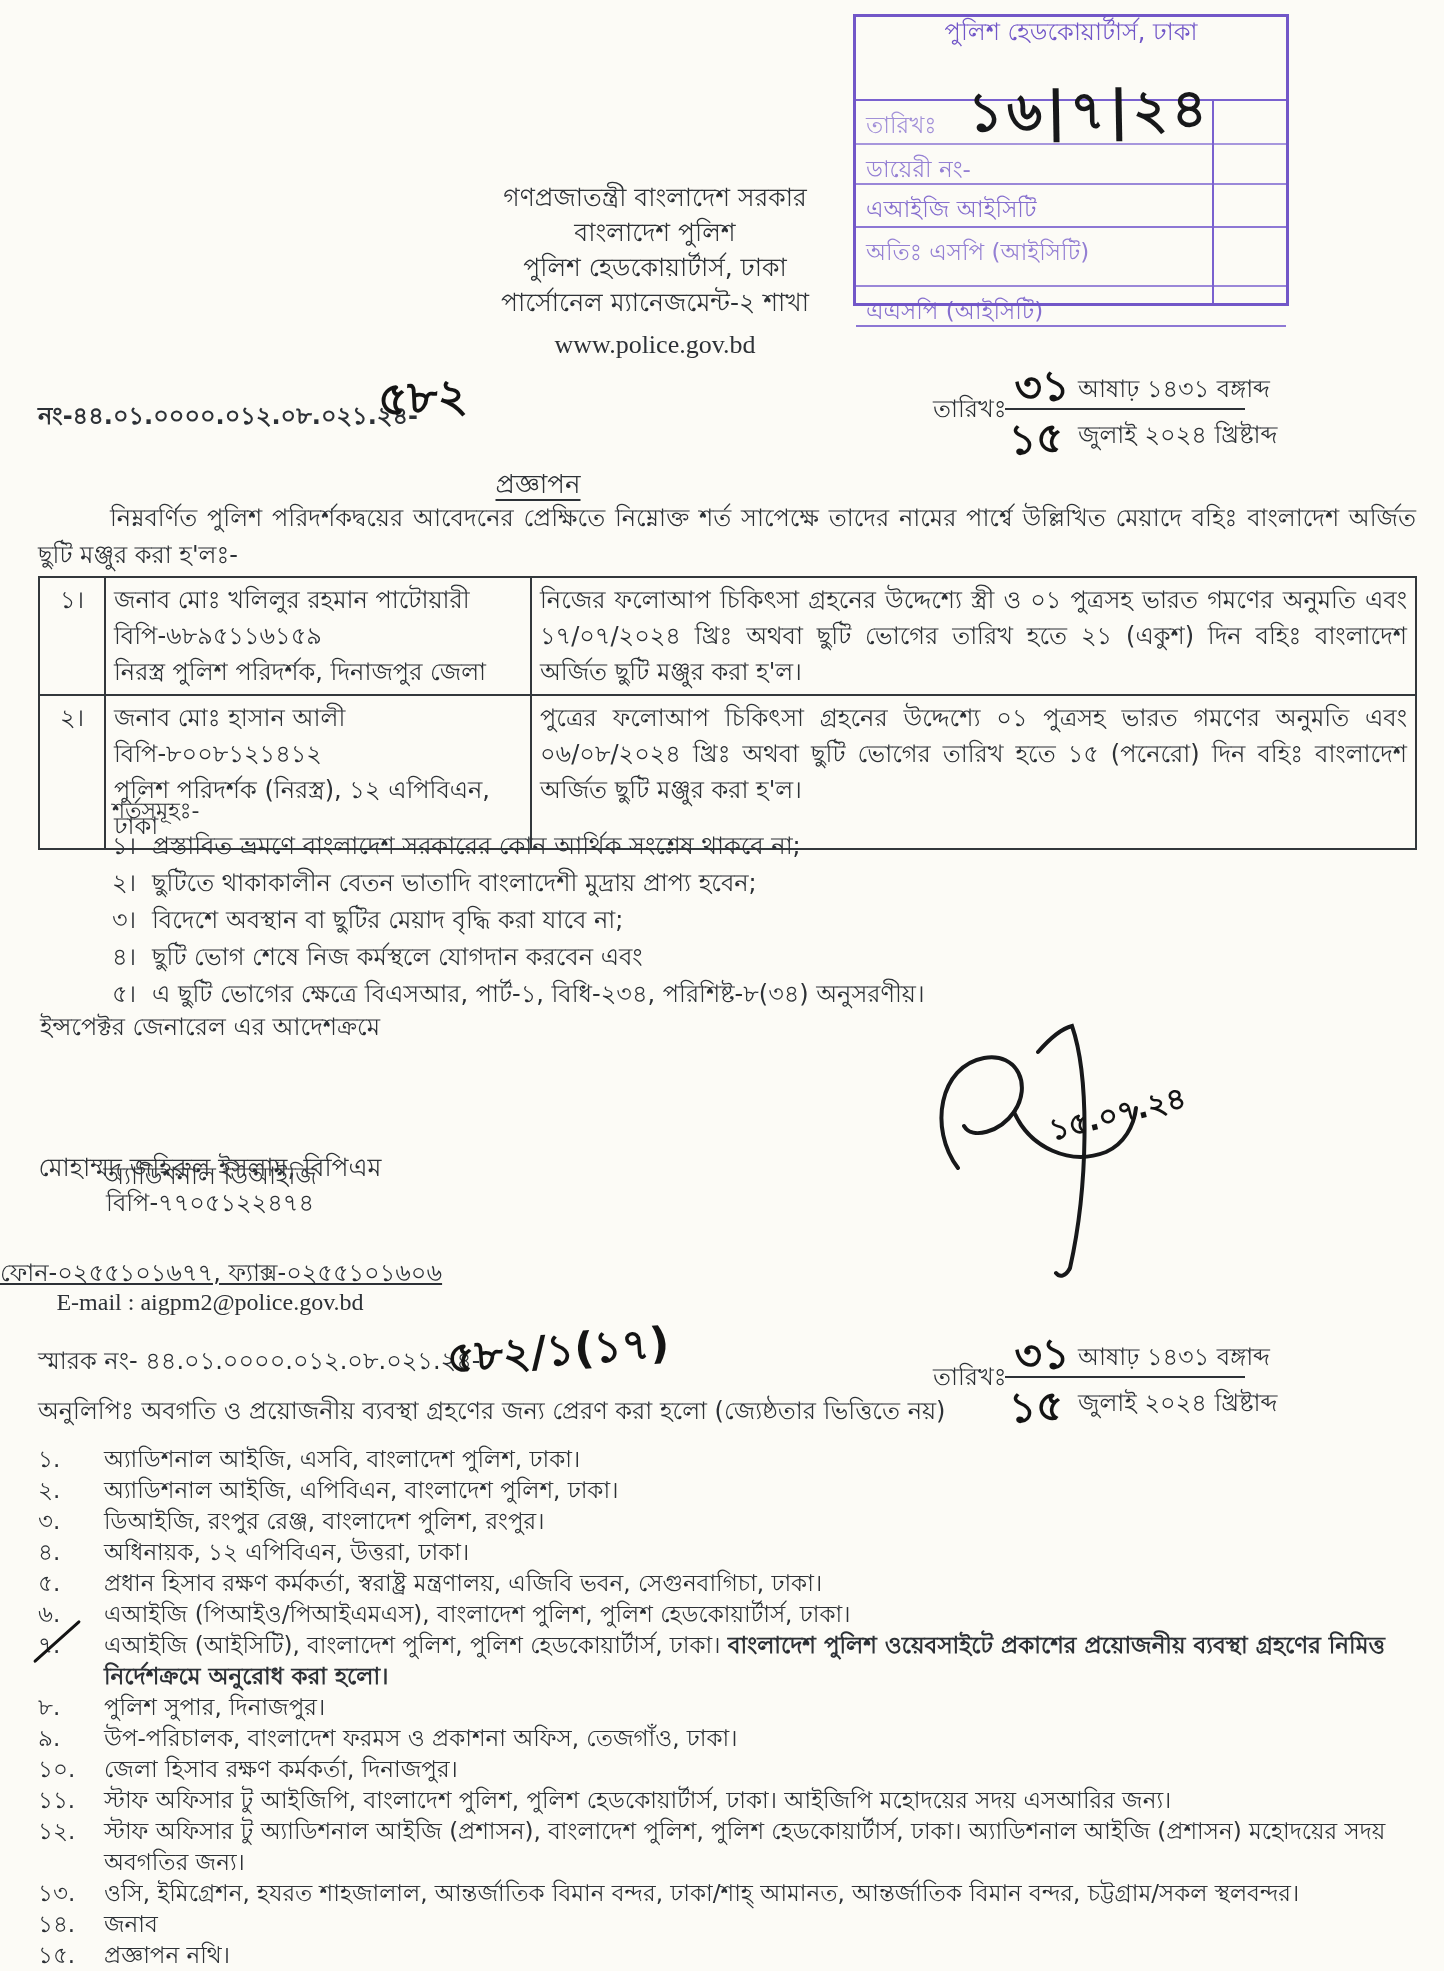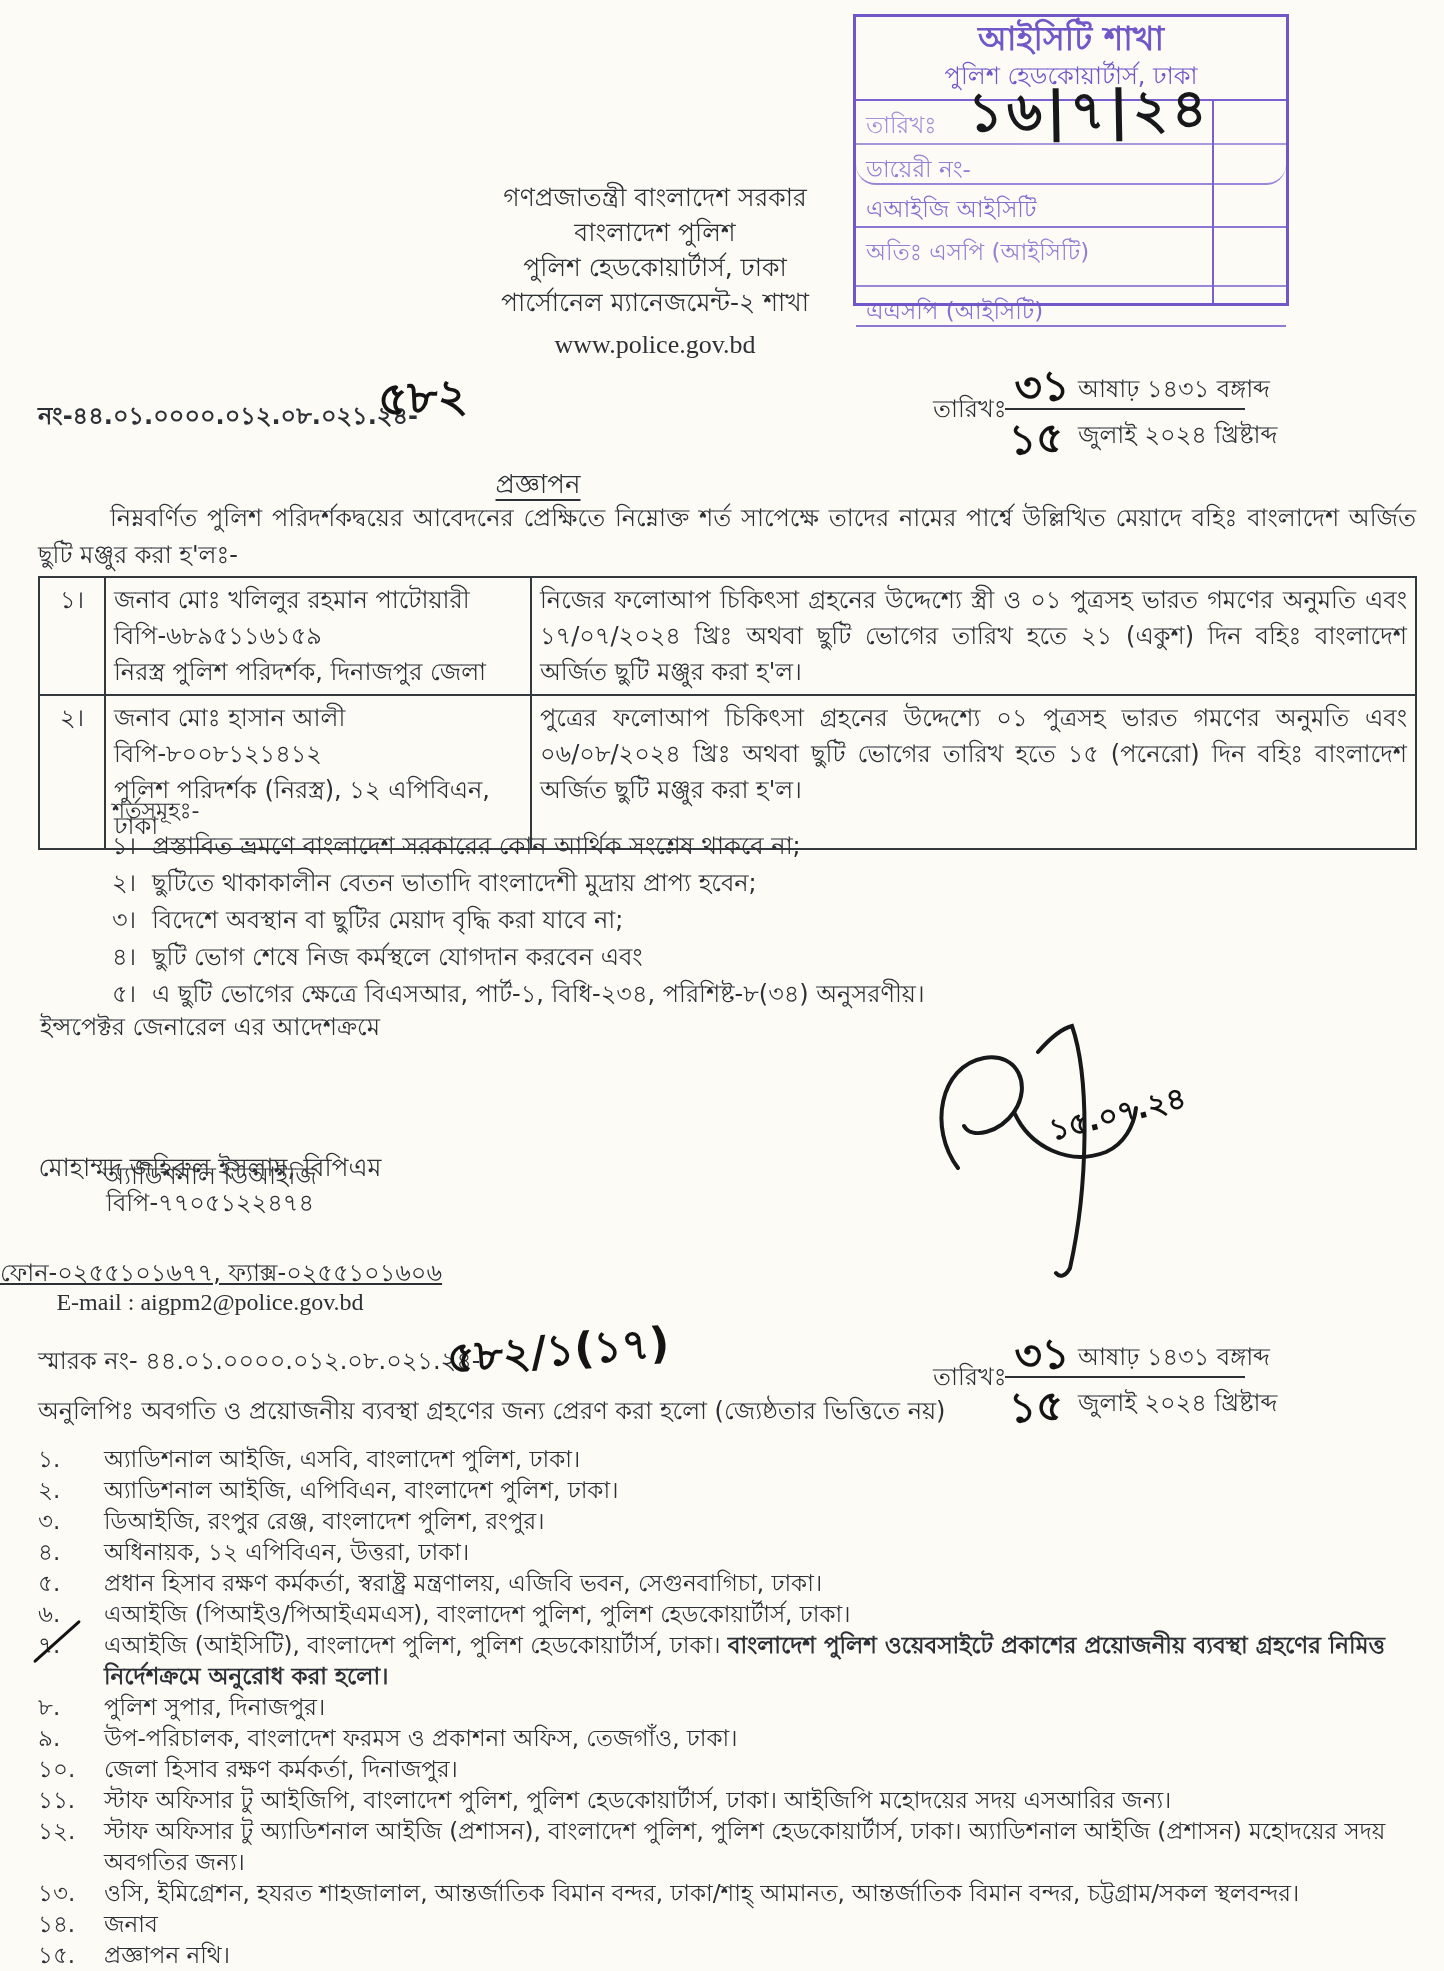--- a/index.html
+++ b/index.html
@@ -76,25 +76,24 @@
   .tick{position:absolute;left:26px;top:1640px;width:62px;height:3px;background:#141414;
     transform:rotate(-42deg);border-radius:2px;}
 </style>
 </head>
 <body>
 
 <div class="page">
 
   <div class="stamp">
     <div class="stamp-head">
-      <div class="stamp-title">আইসিটি শাখা</div>
       <div class="stamp-sub">পুলিশ হেডকোয়ার্টার্স, ঢাকা</div>
     </div>
     <div class="stamp-row op65" style="height:44px;">তারিখঃ</div>
-    <div class="stamp-row op75" style="height:40px;border-radius:20px;">ডায়েরী নং-</div>
+    <div class="stamp-row op75" style="height:40px;">ডায়েরী নং-</div>
     <div class="stamp-row op85" style="height:43px;">এআইজি আইসিটি</div>
     <div class="stamp-row op75" style="height:59px;">অতিঃ এসপি (আইসিটি)</div>
     <div class="stamp-row op85" style="height:40px;">এএসপি (আইসিটি)</div>
     <div class="stamp-col-divider"></div>
     <div class="stamp-hand-date">১৬|৭|২৪</div>
   </div>
 
   <div class="letterhead">
     <div class="lh-line">গণপ্রজাতন্ত্রী বাংলাদেশ সরকার</div>
     <div class="lh-line">বাংলাদেশ পুলিশ</div>

